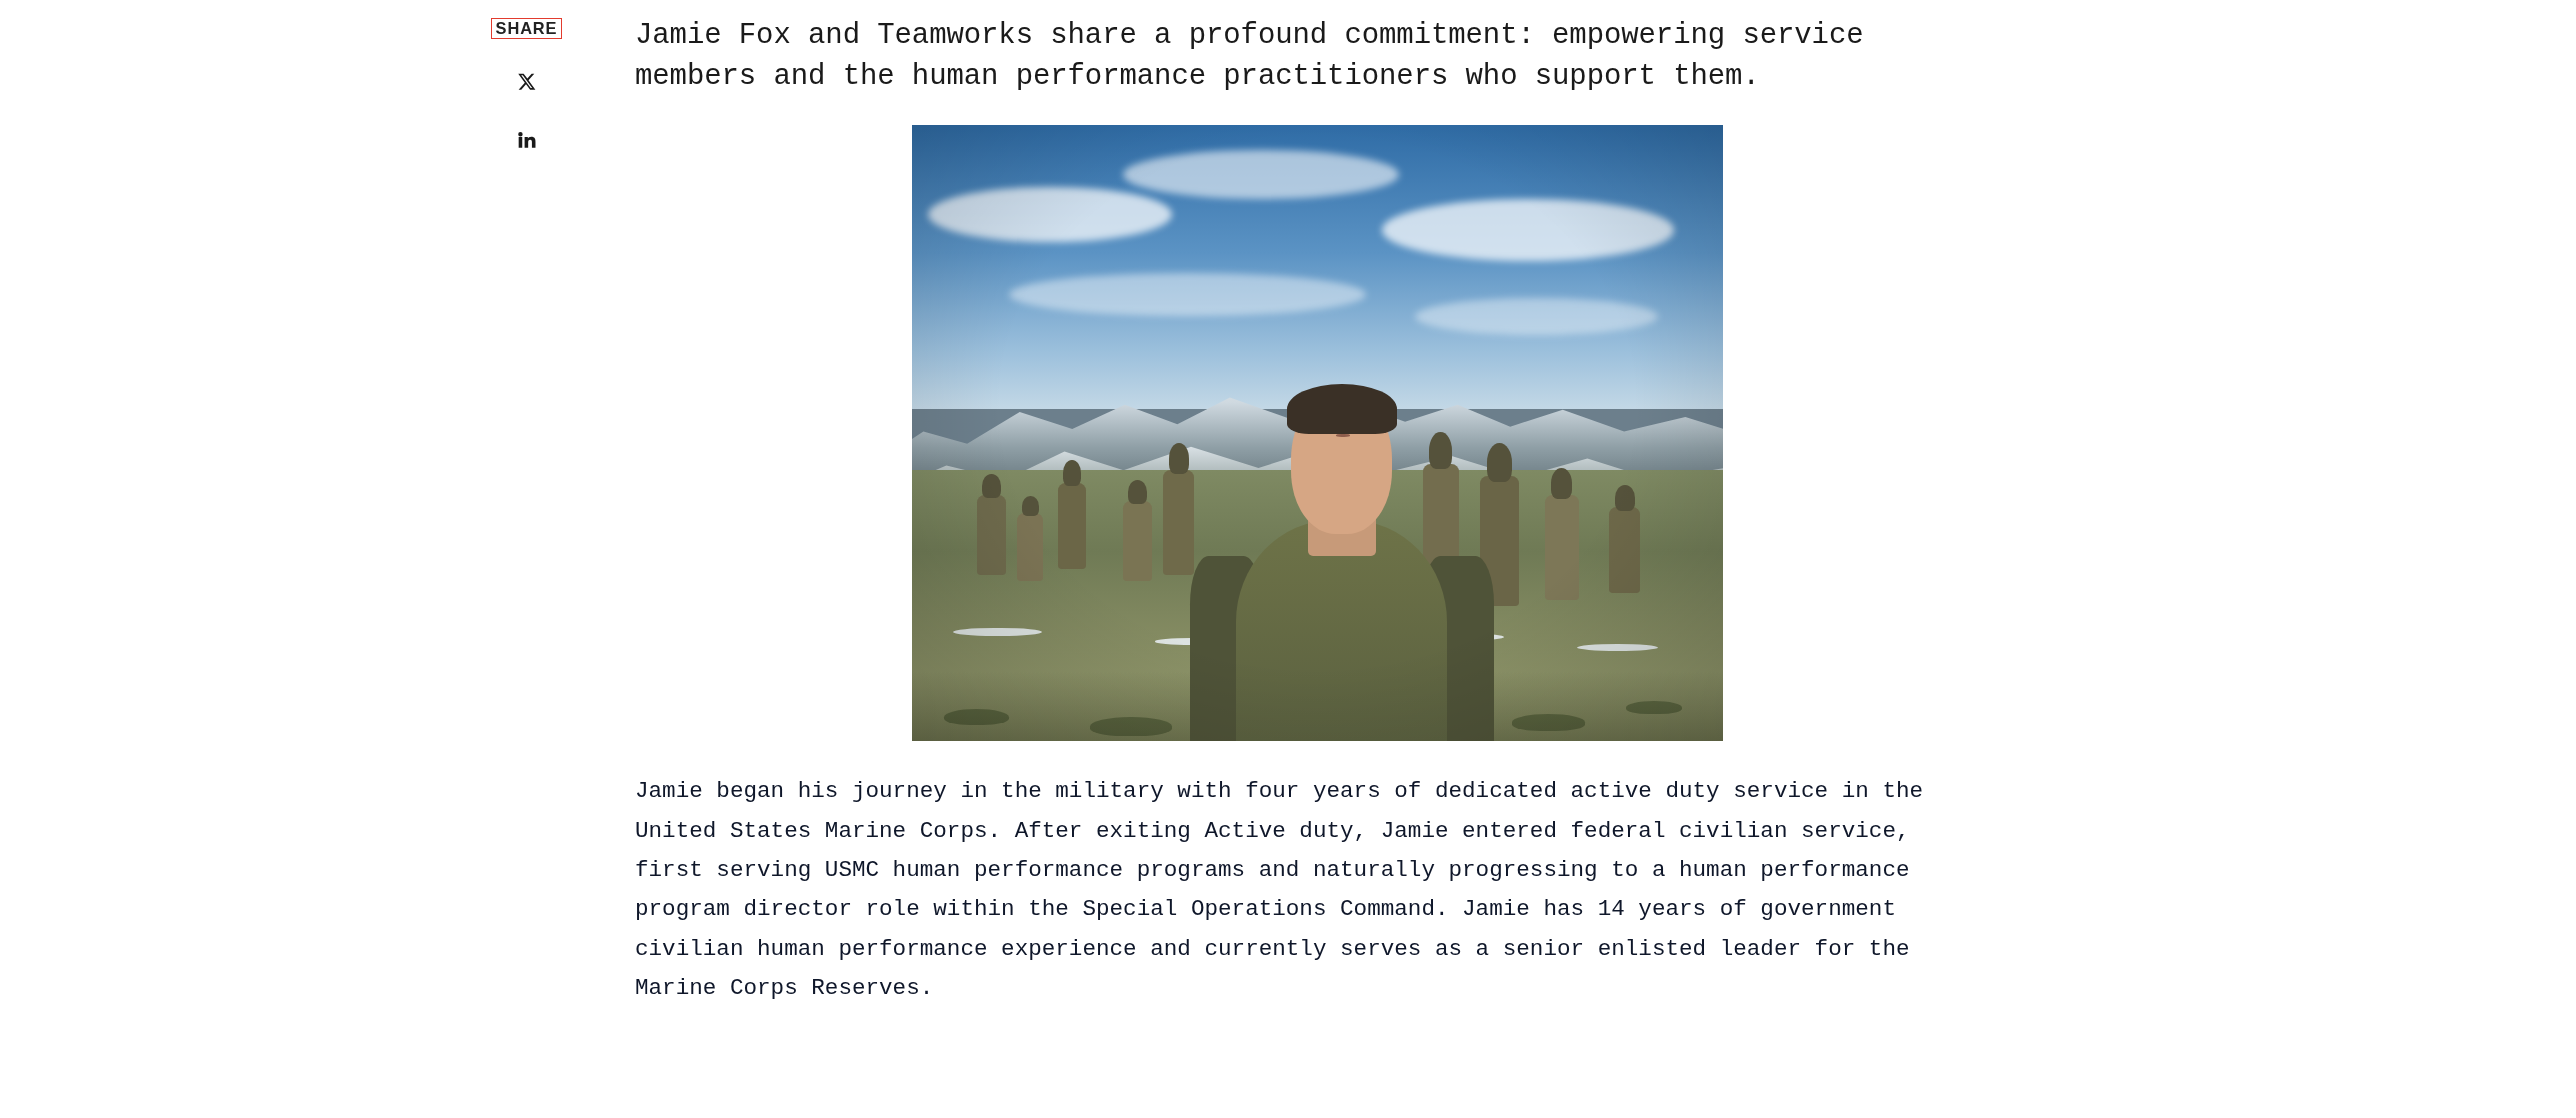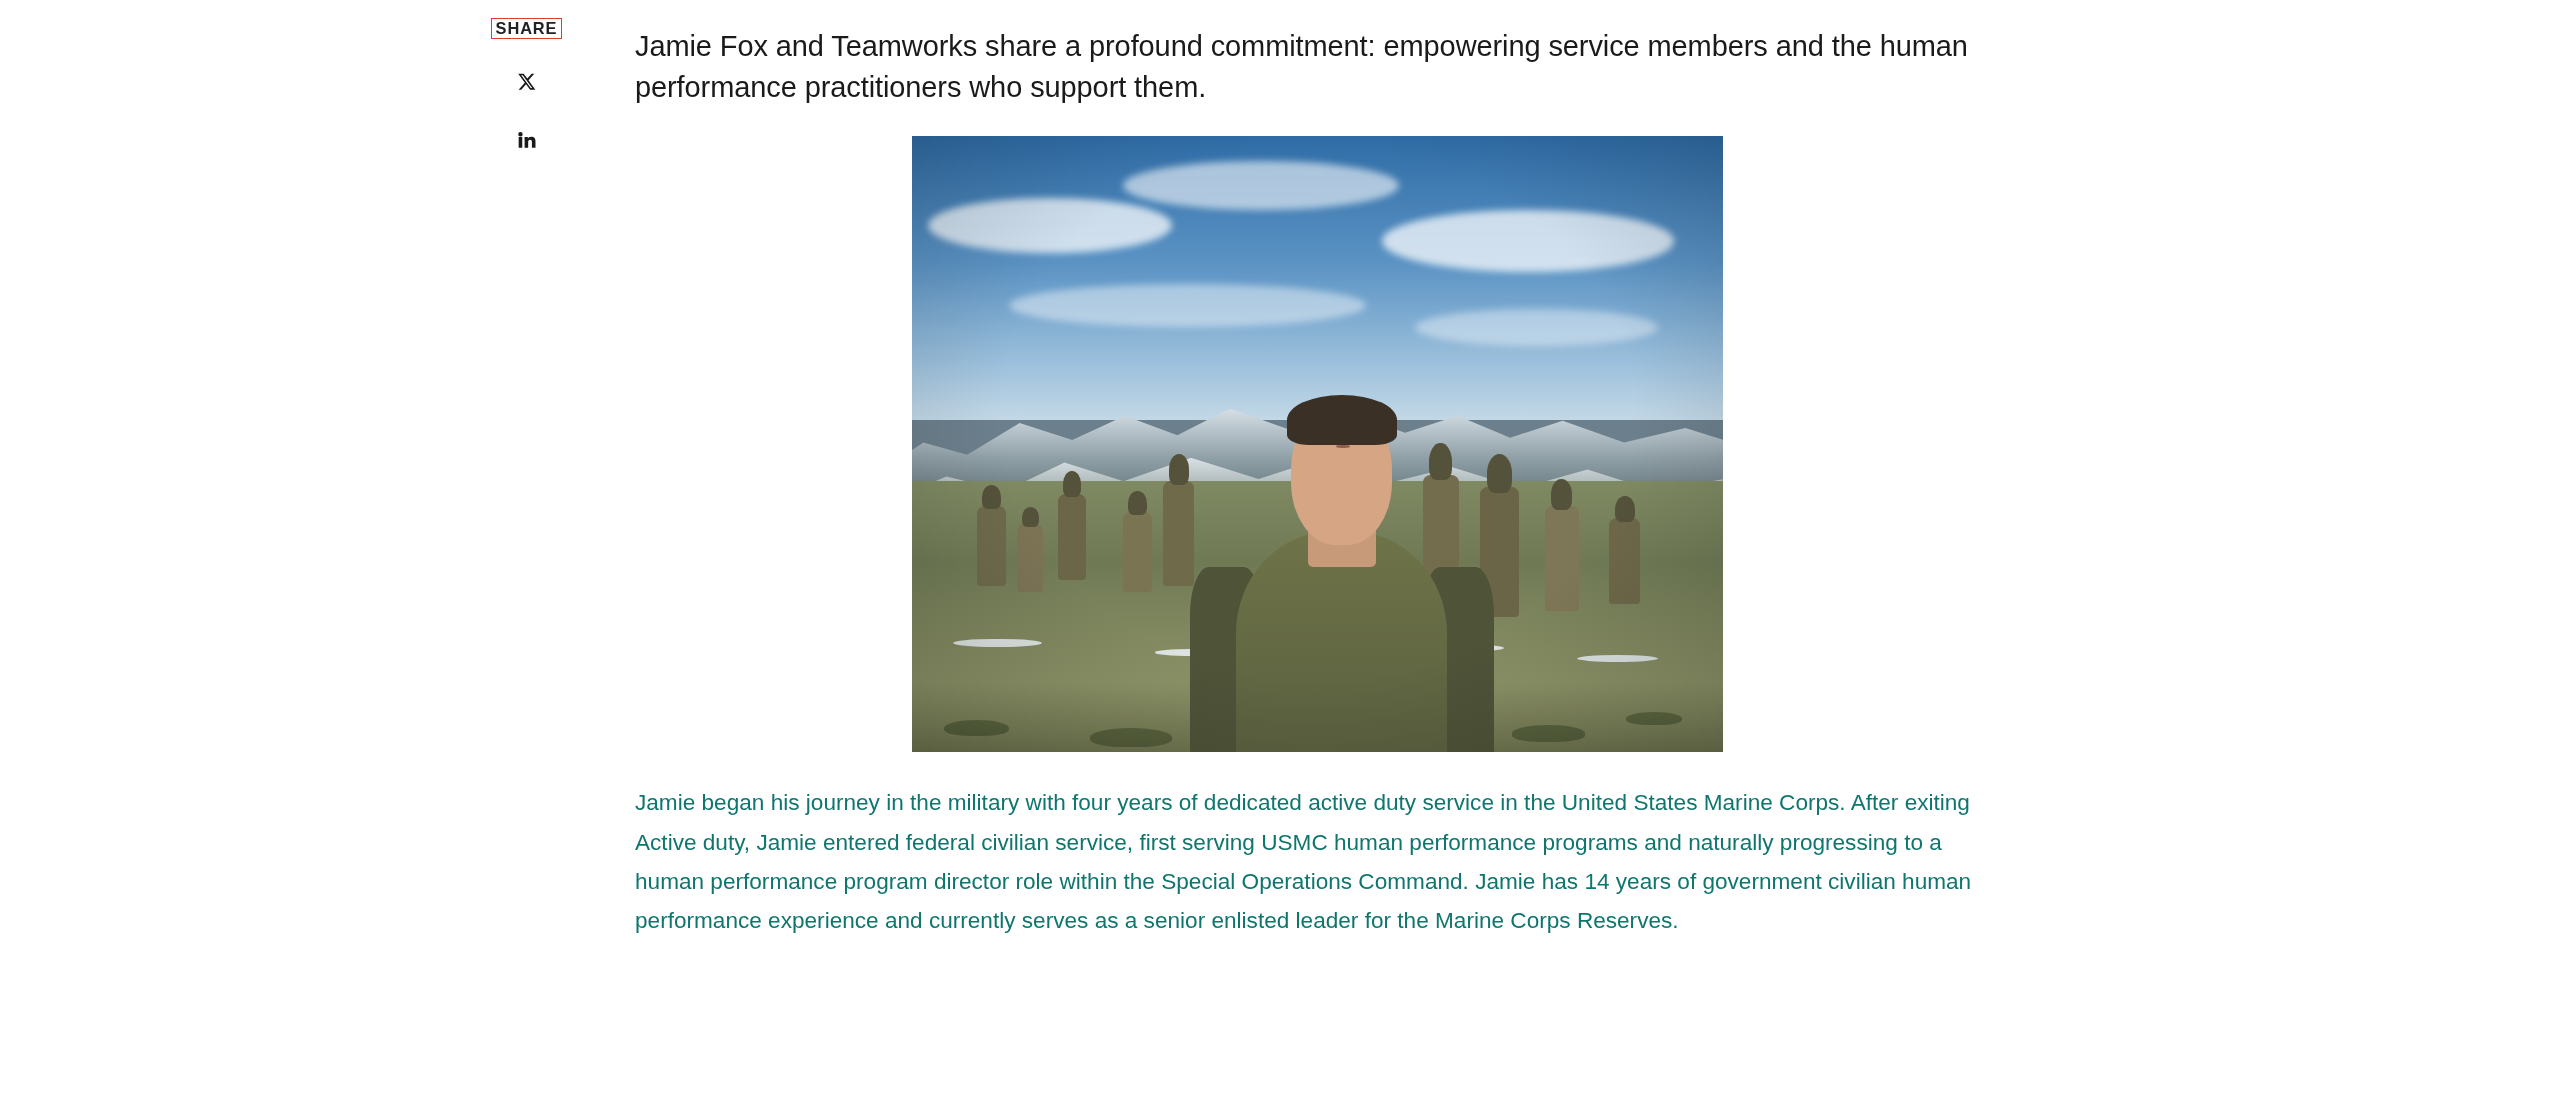--- a/index.html
+++ b/index.html
@@ -55,21 +55,22 @@
     cursor: pointer;
   }
   .share-icon svg { display: block; }
 
   
   .article {
     position: absolute;
     left: 635px;
     top: 0;
     width: 1358px;
-    padding-top: 26px;
+    padding-top: 15px;
+    font-family: Liberation Mono, monospace;
   }
 
   .deck {
     font-size: 29px;
     line-height: 1.42;
     color: #1a1a1a;
     font-weight: 400;
     letter-spacing: -0.1px;
     margin: 0 0 28px 0;
     max-width: 1333px;
@@ -238,21 +239,21 @@
   }
   .photo-vignette {
     position: absolute; inset: 0;
     background: radial-gradient(ellipse at 50% 45%, rgba(0,0,0,0) 55%, rgba(0,0,0,0.18) 100%);
     pointer-events: none;
   }
 
   .body-copy {
     font-size: 22.6px;
     line-height: 1.74;
-    color: #0f766e;
+    color: #0f172a;
     max-width: 1340px;
     margin: 0;
     font-weight: 400;
   }
 </style>
 </head>
 <body>
 
 <div class="page">
 

